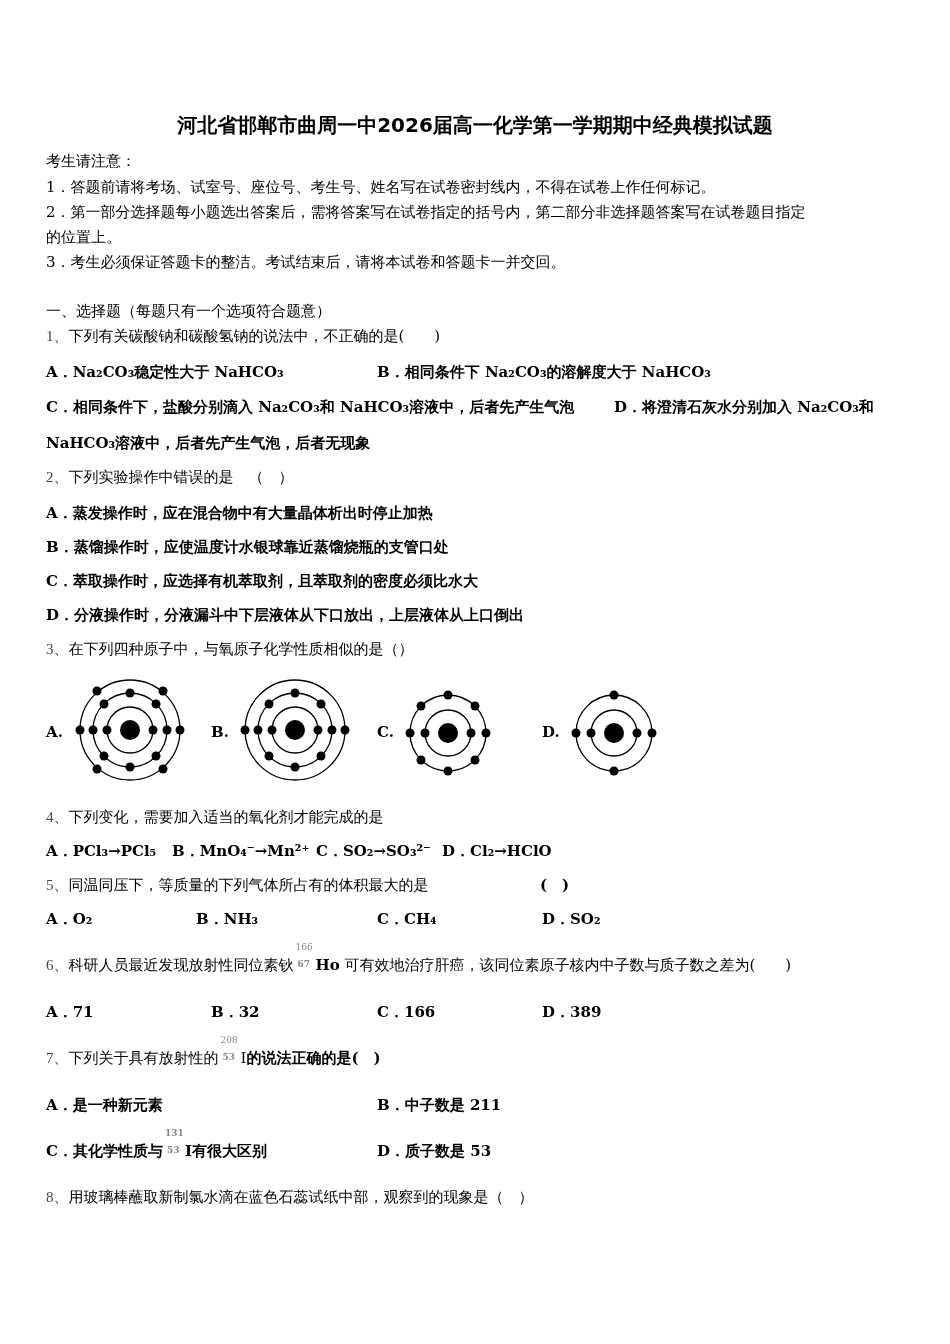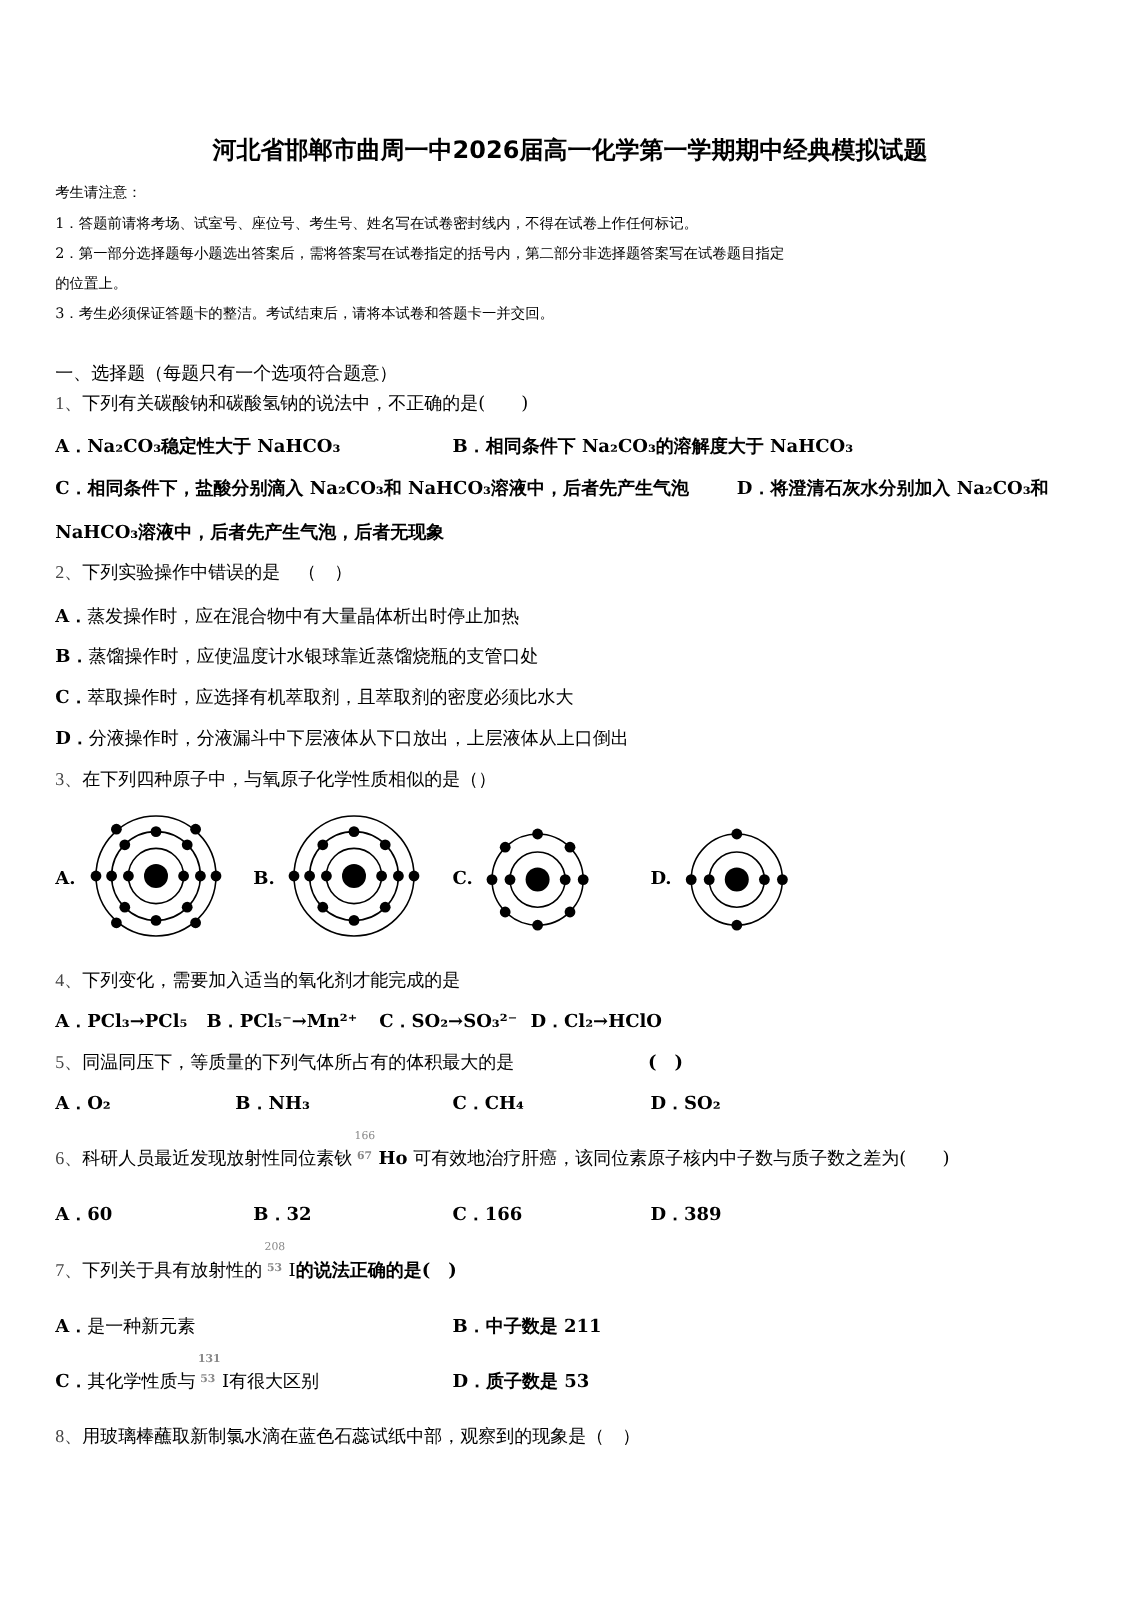--- a/index.html
+++ b/index.html
@@ -7,25 +7,25 @@
     width: 950px; height: 1344px; position: relative; overflow: hidden;
     font-family: "DejaVu Serif", "Liberation Serif", serif;
     color: #000; font-size: 15px;
   }
   .abs { position: absolute; white-space: nowrap; }
   .title {
     left: 0; width: 950px; top: 112px; text-align: center;
     font-family: "DejaVu Sans", "Liberation Sans", sans-serif;
     font-weight: bold; font-size: 20px; letter-spacing: 0px;
   }
-  .note { font-size: 12px; left: 46px; }
+  .note { font-size: 15px; left: 46px; }
   .q { font-size: 15px; left: 46px; }
   .qnum { color: #444; font-family: "Liberation Serif", serif; }
   .opt { font-size: 15px; font-weight: bold; }
-  .opt .cn { font-weight: normal; }
+  .opt .cn { font-weight: bold; }
   .bold { font-weight: bold; }
   .iso { display: inline-block; position: relative; width: 22px; height: 20px; vertical-align: middle; }
   .iso .mass { position: absolute; top: -14px; left: 2px; font-size: 9px; color: #888; }
   .iso .z { position: absolute; top: 3px; left: 4px; font-size: 9px; color: #888; font-weight: bold; }
   svg.atom { position: absolute; }
   .atom-label { font-weight: bold; font-size: 15px; }
 </style>
 </head>
 <body>
 
@@ -155,37 +155,37 @@
       <circle cx="81" cy="43" r="4.5"></circle>
     <circle cx="43" cy="5" r="4.5"></circle>
       <circle cx="43" cy="81" r="4.5"></circle>
   </g>
 </svg>
 
 <div class="abs q" style="top:808px">
   <span class="qnum">4、</span><span>下列变化，需要加入适当的氧化剂才能完成的是</span>
 </div>
 <div class="abs opt" style="top:842px;left:46px"><span>A．</span><span>PCl₃→PCl₅</span></div>
-<div class="abs opt" style="top:842px;left:172px"><span>B．</span><span>PCl₅⁻→Mn²⁺</span></div>
+<div class="abs opt" style="top:842px;left:172px"><span>B．</span><span>MnO₄⁻→Mn²⁺</span></div>
 <div class="abs opt" style="top:842px;left:316px"><span>C．</span><span>SO₂→SO₃²⁻</span></div>
 <div class="abs opt" style="top:842px;left:442px"><span>D．</span><span>Cl₂→HClO</span></div>
 
 <div class="abs q" style="top:876px">
   <span class="qnum">5、</span><span>同温同压下，等质量的下列气体所占有的体积最大的是</span>
 </div>
 <div class="abs q bold" style="top:876px;left:540px">(　)</div>
 <div class="abs opt" style="top:910px;left:46px"><span>A．</span><span>O₂</span></div>
 <div class="abs opt" style="top:910px;left:196px"><span>B．</span><span>NH₃</span></div>
 <div class="abs opt" style="top:910px;left:377px"><span>C．</span><span>CH₄</span></div>
 <div class="abs opt" style="top:910px;left:542px"><span>D．</span><span>SO₂</span></div>
 
 <div class="abs q" style="top:956px">
   <span class="qnum">6、</span><span>科研人员最近发现放射性同位素钬</span><span class="iso"><span class="mass">166</span><span class="z">67</span></span><span class="bold">Ho</span> <span>可有效地治疗肝癌，该同位素原子核内中子数与质子数之差为(　　)</span>
 </div>
-<div class="abs opt" style="top:1003px;left:46px"><span>A．</span><span>60</span></div>
+<div class="abs opt" style="top:1003px;left:46px"><span>A．</span><span>71</span></div>
 <div class="abs opt" style="top:1003px;left:211px"><span>B．</span><span>32</span></div>
 <div class="abs opt" style="top:1003px;left:377px"><span>C．</span><span>166</span></div>
 <div class="abs opt" style="top:1003px;left:542px"><span>D．</span><span>389</span></div>
 
 <div class="abs q" style="top:1049px">
   <span class="qnum">7、</span><span>下列关于具有放射性的</span><span class="iso"><span class="mass">208</span><span class="z">53</span></span><span>I</span><span class="bold">的说法正确的是(　)</span>
 </div>
 <div class="abs opt" style="top:1096px;left:46px"><span>A．</span><span class="cn">是一种新元素</span></div>
 <div class="abs opt" style="top:1096px;left:377px"><span>B．</span><span>中子数是 211</span></div>
 <div class="abs opt" style="top:1142px;left:46px"><span>C．</span><span class="cn">其化学性质与</span><span class="iso"><span class="mass">131</span><span class="z">53</span></span><span class="cn">I</span><span class="cn">有很大区别</span></div>

